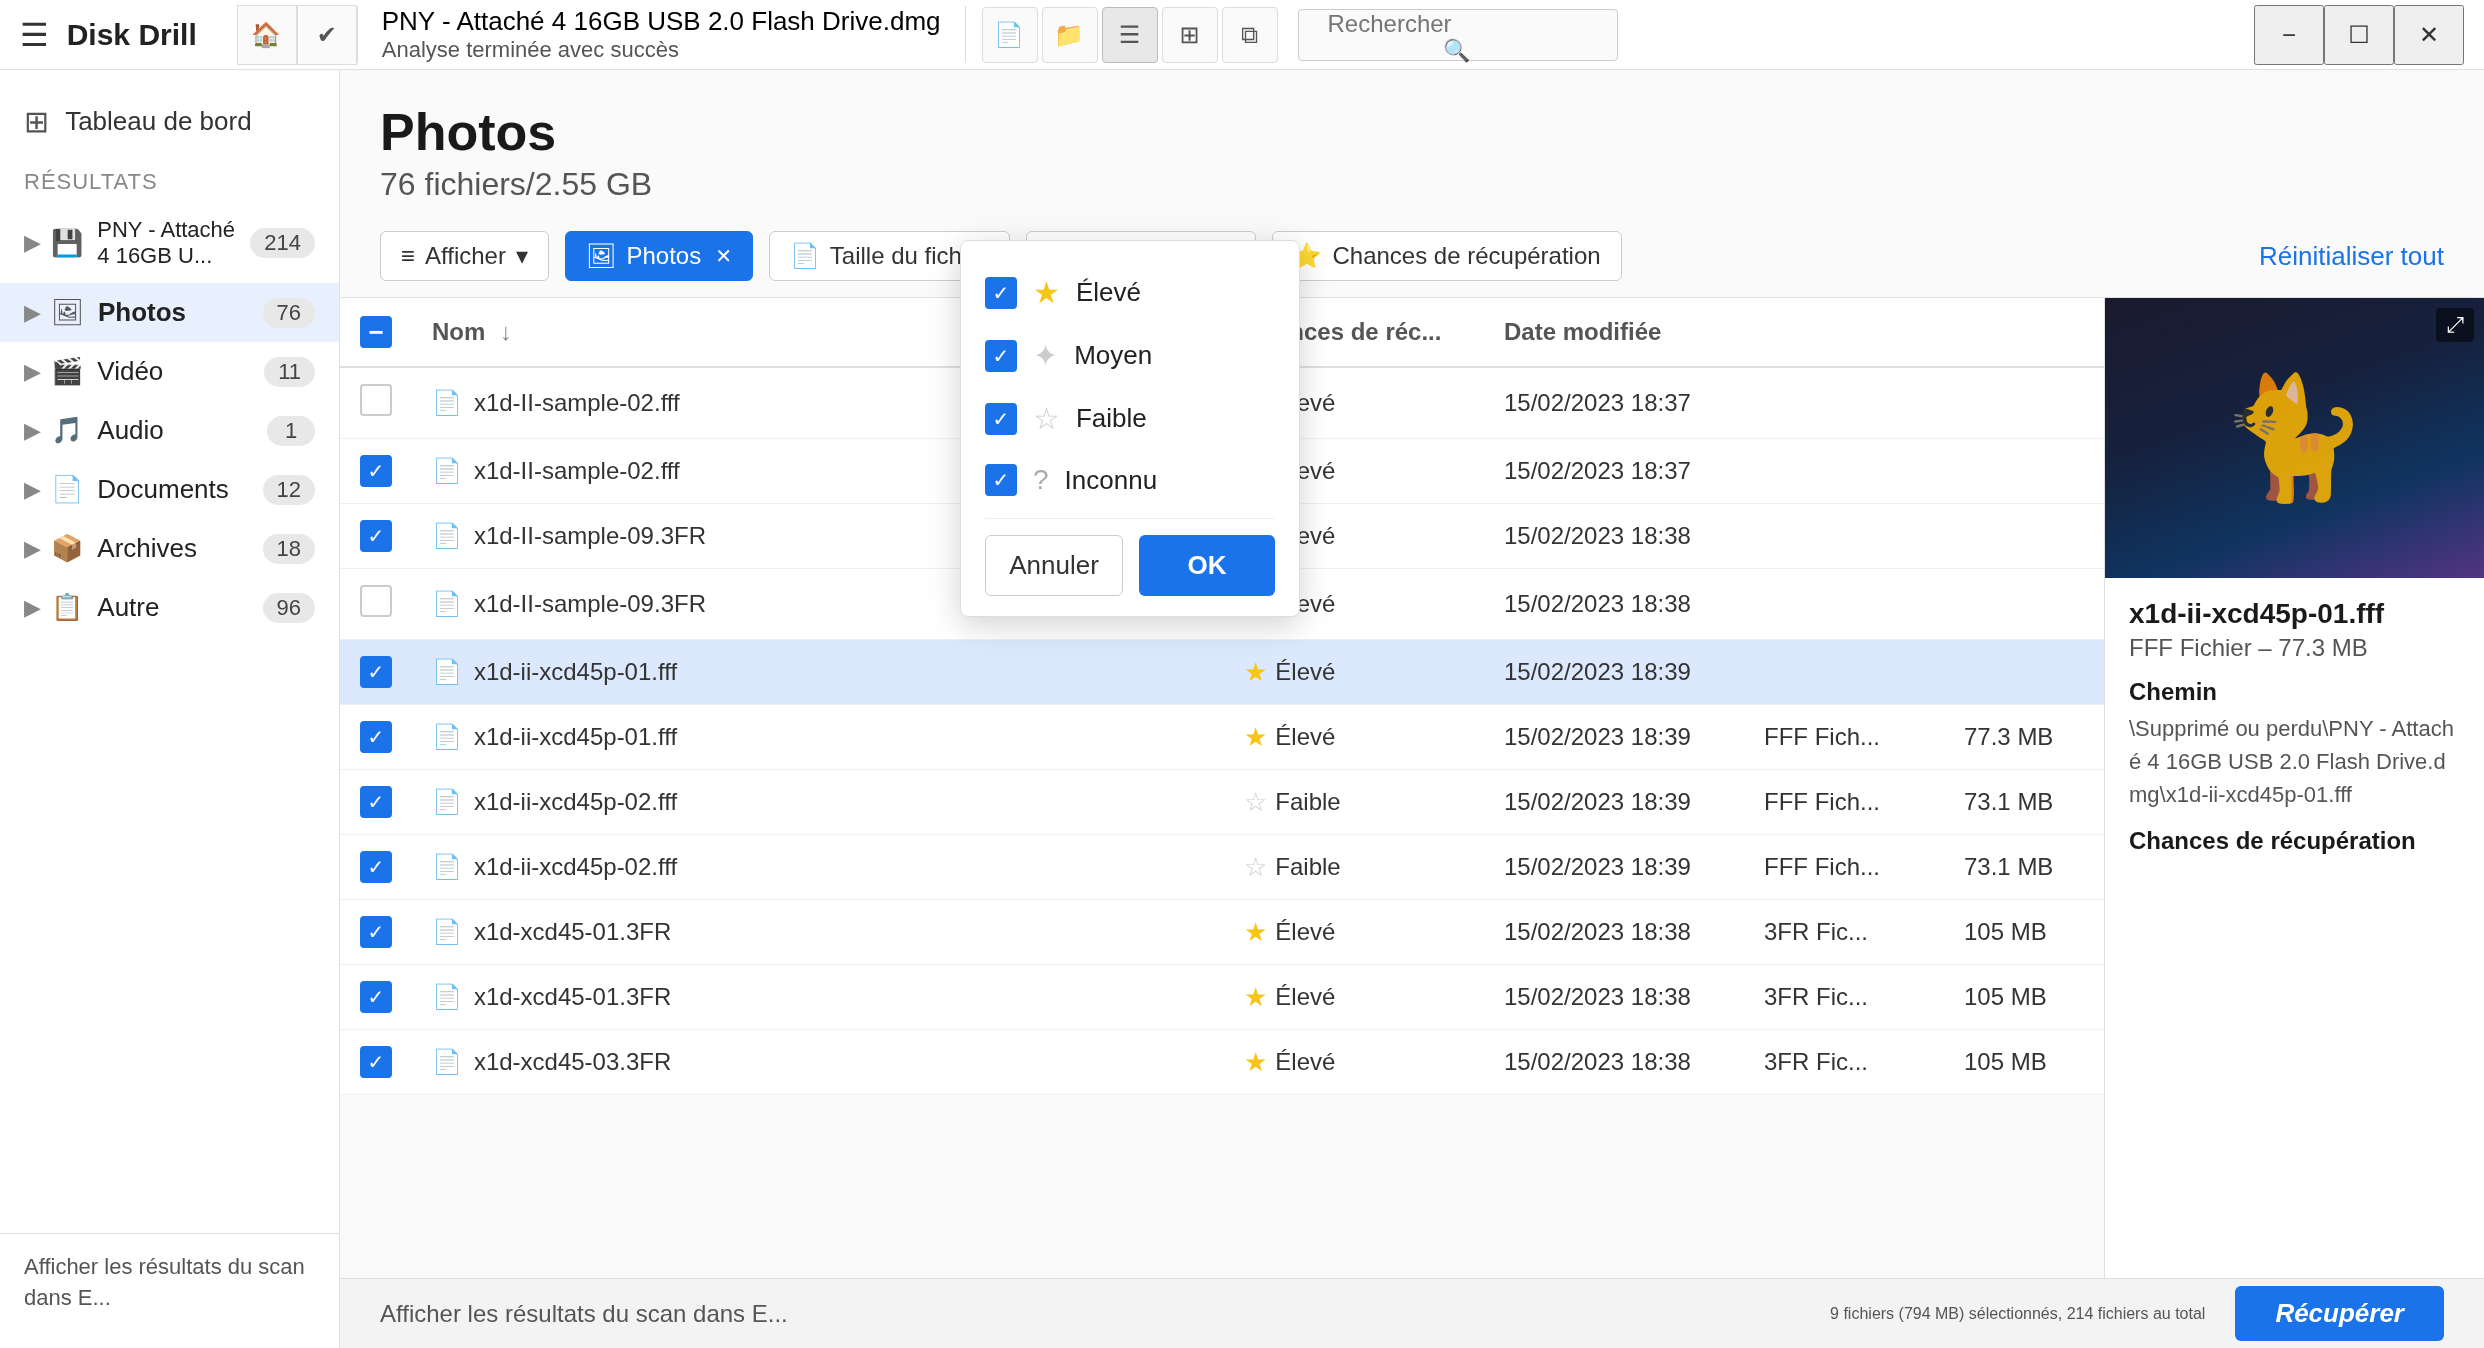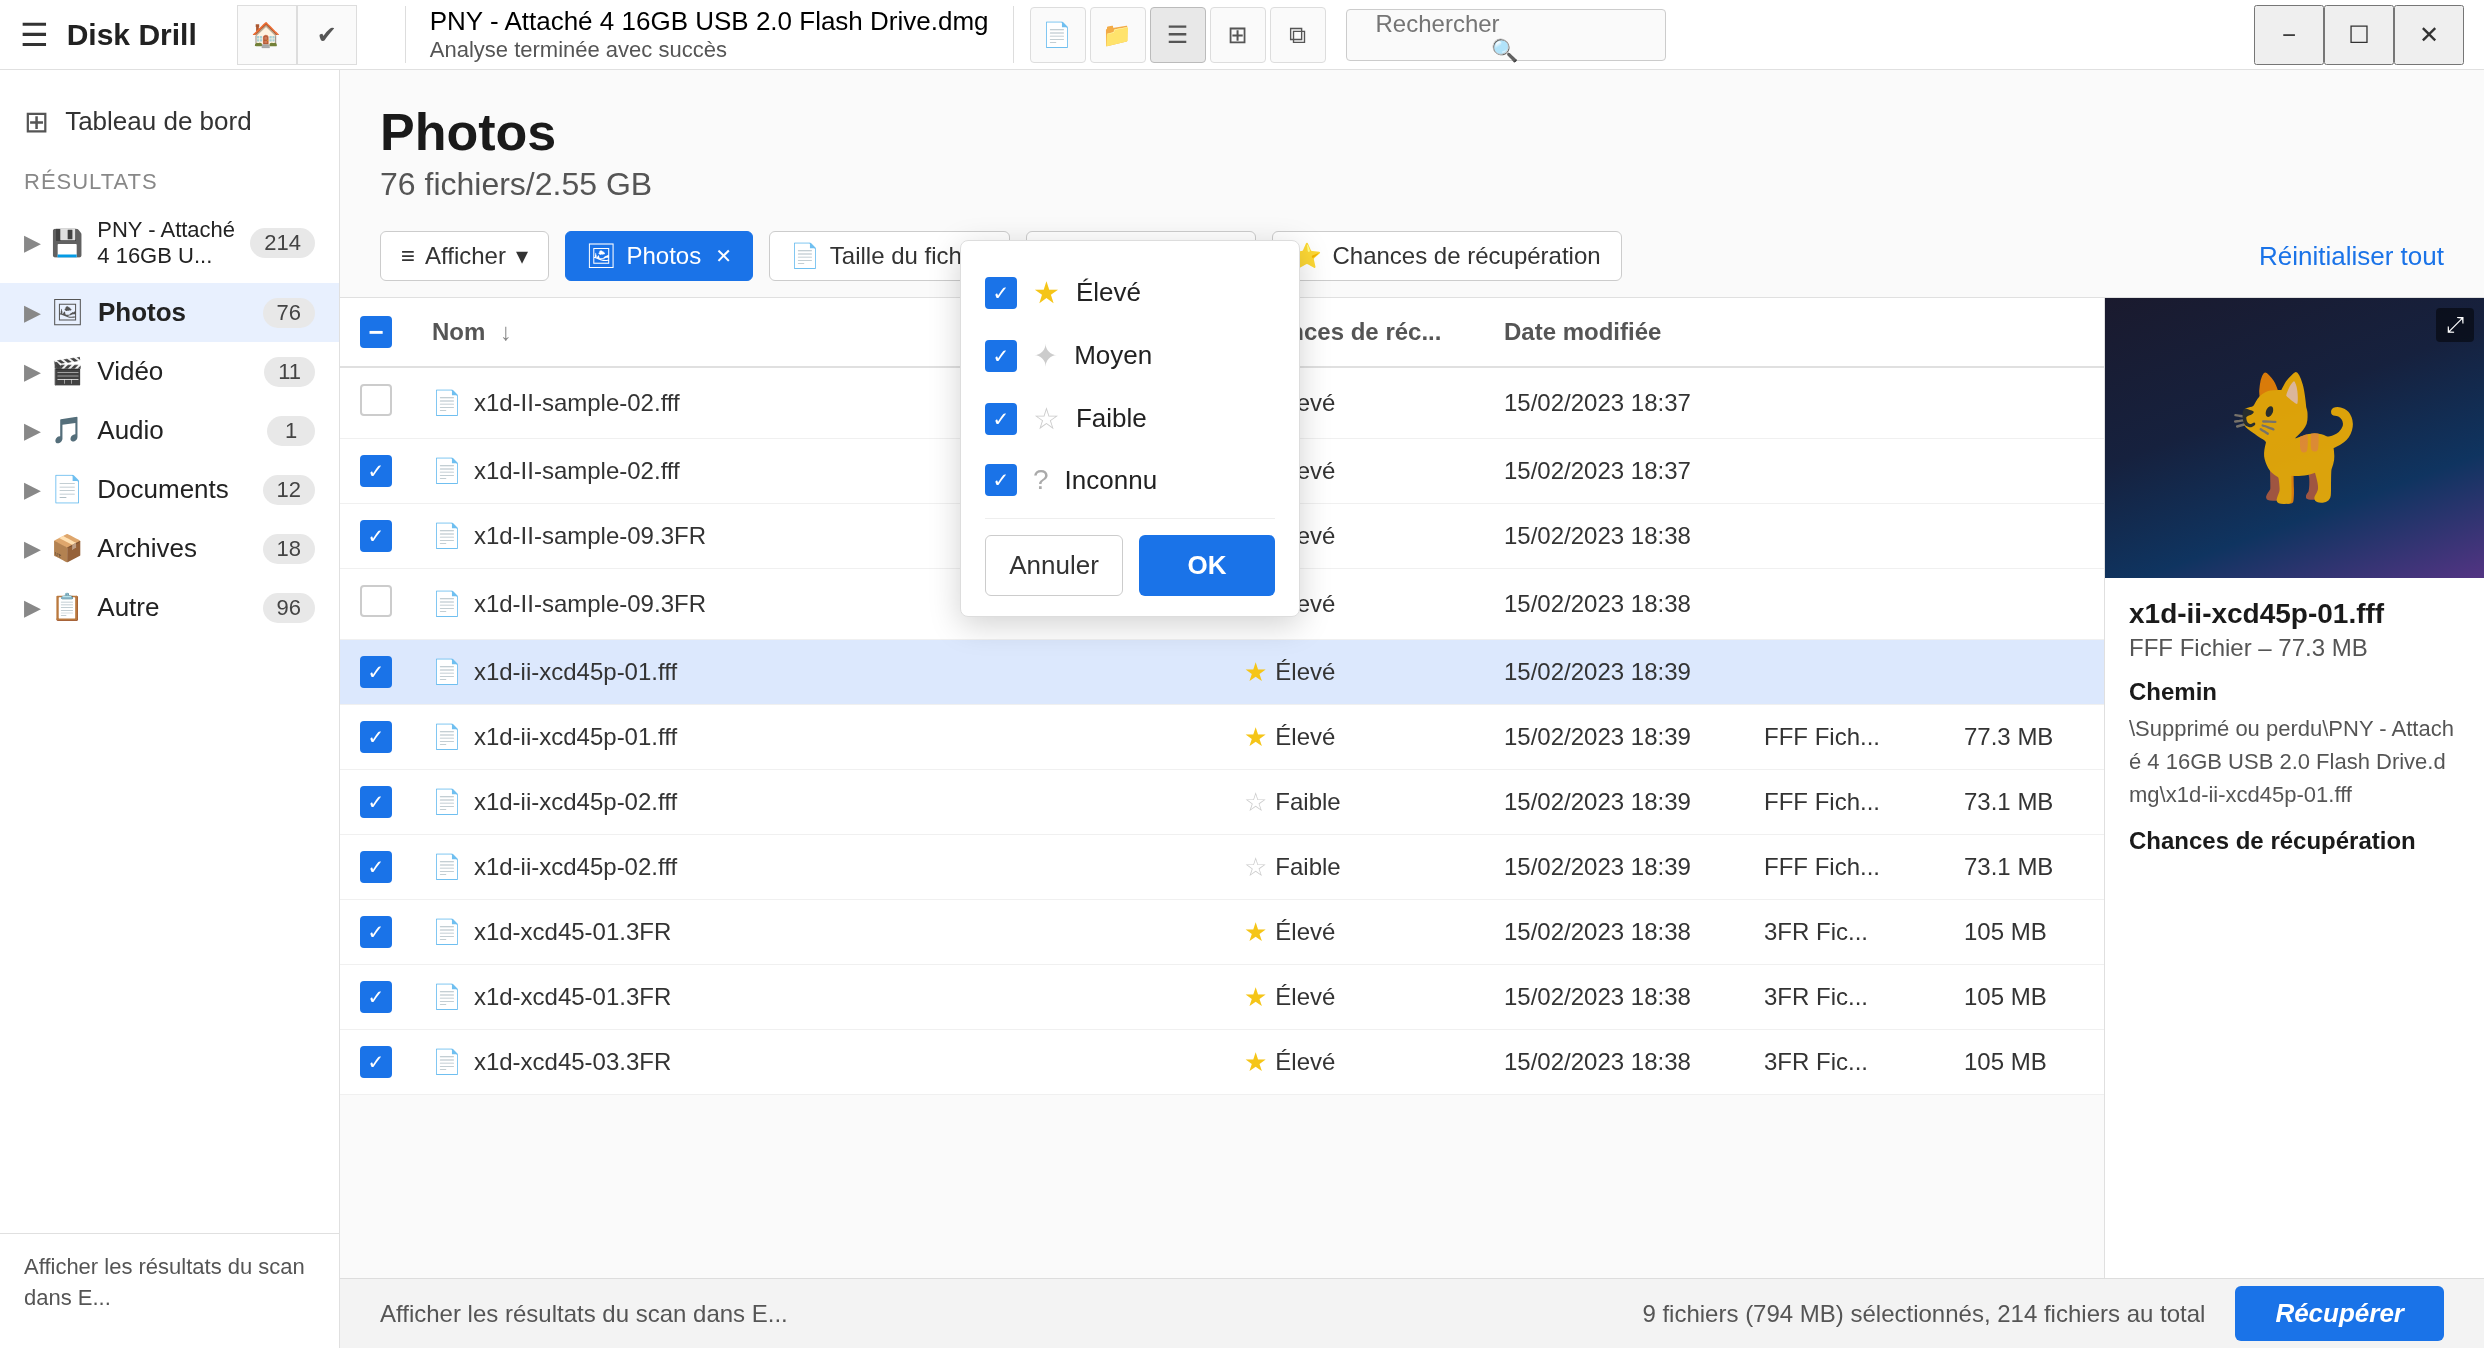--- a/index.html
+++ b/index.html
@@ -7,21 +7,21 @@
 
     
     .titlebar {
       display: flex; align-items: center; background: #fff; height: 70px;
       padding: 0 20px; border-bottom: 1px solid #e0e0e0; position: fixed; top: 0; left: 0; right: 0; z-index: 100;
     }
     .titlebar-menu-icon { font-size: 32px; margin-right: 18px; cursor: pointer; color: #333; }
     .titlebar-app-name { font-size: 30px; font-weight: 600; color: #222; margin-right: 40px; }
     .titlebar-center { display: flex; align-items: center; flex: 1; gap: 0; }
     .titlebar-nav-btn { width: 60px; height: 60px; display: flex; align-items: center; justify-content: center; border: 1px solid #ddd; background: #fafafa; cursor: pointer; font-size: 24px; color: #555; }
-    .titlebar-file-info { display: flex; flex-direction: column; padding: 0 24px; border-right: 1px solid #ddd; border-left: 1px solid #ddd; margin-left: 48px; }
+    .titlebar-file-info { display: flex; flex-direction: column; padding: 0 24px; border-right: 1px solid #ddd; border-left: 1px solid #ddd; }
     .titlebar-view-btns { display: flex; align-items: center; gap: 4px; margin-left: 16px; }
     .titlebar-view-btn { width: 56px; height: 56px; display: flex; align-items: center; justify-content: center; border: 1px solid #ddd; background: #fafafa; cursor: pointer; font-size: 24px; color: #555; border-radius: 4px; }
     .titlebar-view-btn.active { background: #e8e8e8; border-color: #bbb; }
     .titlebar-search { display: flex; align-items: center; background: #fafafa; border: 1px solid #ccc; border-radius: 4px; padding: 0 16px; height: 52px; margin-left: 20px; width: 320px; flex-direction: column; }
     .titlebar-search input { border: none; background: transparent; font-size: 24px; outline: none; width: 260px; color: #555; }
     .titlebar-search-icon { color: #888; font-size: 22px; }
     .titlebar-win-btns { display: flex; align-items: center; gap: 0; margin-left: auto; }
     .win-btn { width: 70px; height: 60px; display: flex; align-items: center; justify-content: center; cursor: pointer; font-size: 24px; color: #333; }
 
     
@@ -76,21 +76,21 @@
     .star-full { color: #f5c518; }
     .star-empty { color: #ccc; }
     .star-icon { font-size: 26px; }
     .chances-cell { display: flex; align-items: center; gap: 8px; }
     .file-name-cell { display: flex; align-items: center; }
 
     
     .statusbar { height: 70px; background: #f3f3f3; border-top: 1px solid #ddd; display: flex; align-items: center; justify-content: space-between; padding: 0 40px; }
     .statusbar-left { font-size: 24px; color: #555; cursor: pointer; }
     .statusbar-right { display: flex; align-items: center; gap: 30px; }
-    .statusbar-info { font-size: 24px; color: #555; }
+    .statusbar-info { font-size: 16px; color: #555; }
     .recover-btn { background: #1a73e8; color: #fff; border: none; border-radius: 6px; padding: 12px 40px; font-size: 26px; font-weight: 600; cursor: pointer; font-style: italic; }
 
     
     .preview-panel { width: 380px; background: #fff; border-left: 1px solid #e0e0e0; display: flex; flex-direction: column; overflow: hidden; }
     .preview-image { width: 100%; height: 280px; object-fit: cover; background: #111; display: flex; align-items: center; justify-content: center; overflow: hidden; position: relative; }
     .preview-image-expand { position: absolute; top: 10px; right: 10px; background: rgba(0,0,0,0.5); color: #fff; border-radius: 4px; padding: 4px 10px; cursor: pointer; font-size: 22px; }
     .preview-info { padding: 20px 24px; }
     .preview-filename { font-size: 28px; font-weight: 700; color: #1a1a1a; margin-bottom: 4px; word-break: break-all; }
     .preview-filetype { font-size: 24px; color: #555; margin-bottom: 4px; }
     .preview-date { font-size: 24px; color: #555; margin-bottom: 20px; }

